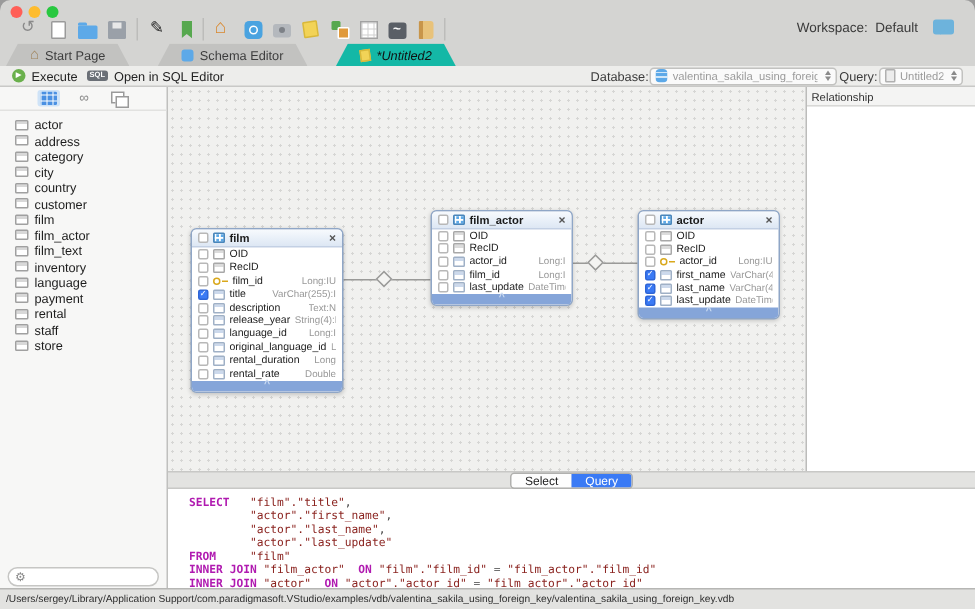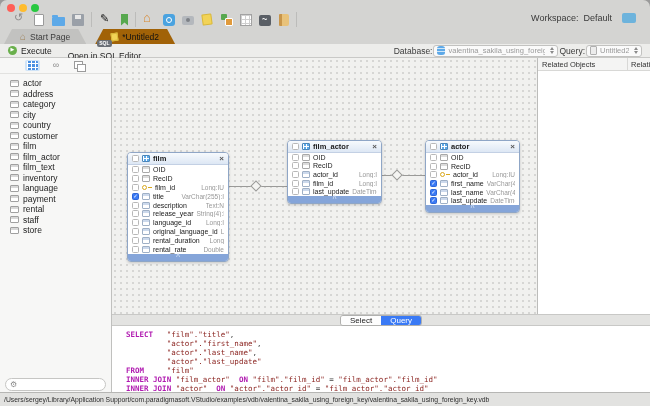--- a/index.html
+++ b/index.html
@@ -34,23 +34,23 @@
   .i-group::after{content:"";position:absolute;top:5px;left:5px;width:6px;height:6px;background:#e09a3c;border:1px solid #fff;border-radius:1px;}
   .i-grid{width:12px;height:12px;background:#fff;border:1px solid #a2a2a2;background-image:linear-gradient(#cfcfcf 1px,transparent 1px),linear-gradient(90deg,#cfcfcf 1px,transparent 1px);background-size:4px 4px;}
   .i-terminal{width:12px;height:11px;margin-top:1px;background:#5a5f66;border-radius:2px;position:relative;}
   .i-terminal::before{content:"~";position:absolute;top:-1px;left:3px;color:#fff;font-size:9px;font-weight:bold;}
   .i-book{width:10px;height:12px;margin-left:1px;background:#e8c27a;border-left:3px solid #c8954a;border-radius:1px 2px 2px 1px;}
   .workspace{position:absolute;top:13px;right:38px;display:flex;gap:5px;font-size:9px;color:#3a3a3a;align-items:center;}
   .chat-icon{position:absolute;top:13px;right:14px;width:14px;height:10px;background:#6db3dc;border-radius:2px;}
   .chat-icon::after{content:"";position:absolute;bottom:-3px;left:2px;border:3px solid transparent;border-top-color:#6db3dc;}
 
   
-  .tabstrip{position:absolute;top:29px;left:4px;right:0;height:15px;display:flex;gap:9px;}
+  .tabstrip{position:absolute;top:29px;left:4px;right:0;height:15px;display:flex;gap:19px;}
   .tab{height:15px;display:flex;align-items:center;gap:4px;padding:0 16px;font-size:8.5px;color:#3c3c3c;background:#c2c2c0;clip-path:polygon(8px 0,calc(100% - 8px) 0,100% 100%,0 100%);}
-  .tab.active{background:#a16207;color:#111;}
+  .tab.active{background:#14b8a6;color:#111;font-style:italic;}
   .ti{display:inline-block;}
   .ti.home-tab-icon::before{content:"⌂";font-size:10px;color:#a0845c;font-weight:bold;}
   .ti.schema-tab-icon{width:8px;height:8px;background:#5da9e8;border-radius:2px;}
   .ti.note-tab-icon{width:7px;height:8px;background:#f2d357;border:1px solid #d9b83a;transform:rotate(-8deg);}
 
   
   .cmdbar{position:absolute;top:44px;left:0;right:0;height:14px;background:#ededeb;border-bottom:1px solid #c9c9c7;display:flex;align-items:center;padding:0 8px;font-size:8.5px;gap:6px;}
   .exec-icon{width:9px;height:9px;border-radius:50%;background:#6ab04c;position:relative;flex:none;}
   .exec-icon::before{content:"▶";position:absolute;top:-0.5px;left:2.5px;font-size:5px;color:#fff;}
   .cmd-btn{display:flex;align-items:center;gap:4px;color:#222;justify-content:flex-end;}
@@ -157,32 +157,36 @@
     <span>Workspace:</span>
     <span>Default</span>
   </div>
   <span class="chat-icon"></span>
 
   <div class="tabstrip" id="tabstrip">
       <div class="tab">
         <span class="ti home-tab-icon"></span>
         <span class="tablabel">Start Page</span>
       </div>
+      <div class="tab">
+        <span class="ti schema-tab-icon"></span>
+        <span class="tablabel">Schema Editor</span>
+      </div>
       <div class="tab active">
         <span class="ti note-tab-icon"></span>
         <span class="tablabel">*Untitled2</span>
       </div>
     </div>
 
   <div class="cmdbar">
     <div class="cmd-btn">
       <span class="exec-icon"></span>
       <span>Execute</span>
     </div>
-    <div class="cmd-btn" style="margin-left:10px;flex-direction:column;">
+    <div class="cmd-btn" style="">
       <span class="sql-badge">SQL</span>
       <span>Open in SQL Editor</span>
     </div>
     <div class="cmd-right">
       <span>Database:</span>
       <div class="selectbox" style="width:125px;">
         <span class="db-icon"></span>
         <span style="overflow:hidden;">valentina_sakila_using_foreign_key</span>
         <span class="stepper">
             <i class="up"></i>
@@ -435,21 +439,20 @@
           <span class="fic"></span>
           <span class="fname">last_update</span>
           <span class="ftype">DateTime</span>
         </div>
         <div class="tbox-footer">^</div>
       </div>
   </div>
 
   <div class="rpanel">
     <div class="rp-header">
-      <span class="rp-col1">Related Objects</span>
       <span class="rp-col2">Relationship</span>
     </div>
   </div>
 
   <div class="splitter">
     <div class="seg" id="bottom-tabs">
         <span class="seg-btn">Select</span>
         <span class="seg-btn active">Query</span>
       </div>
   </div>

